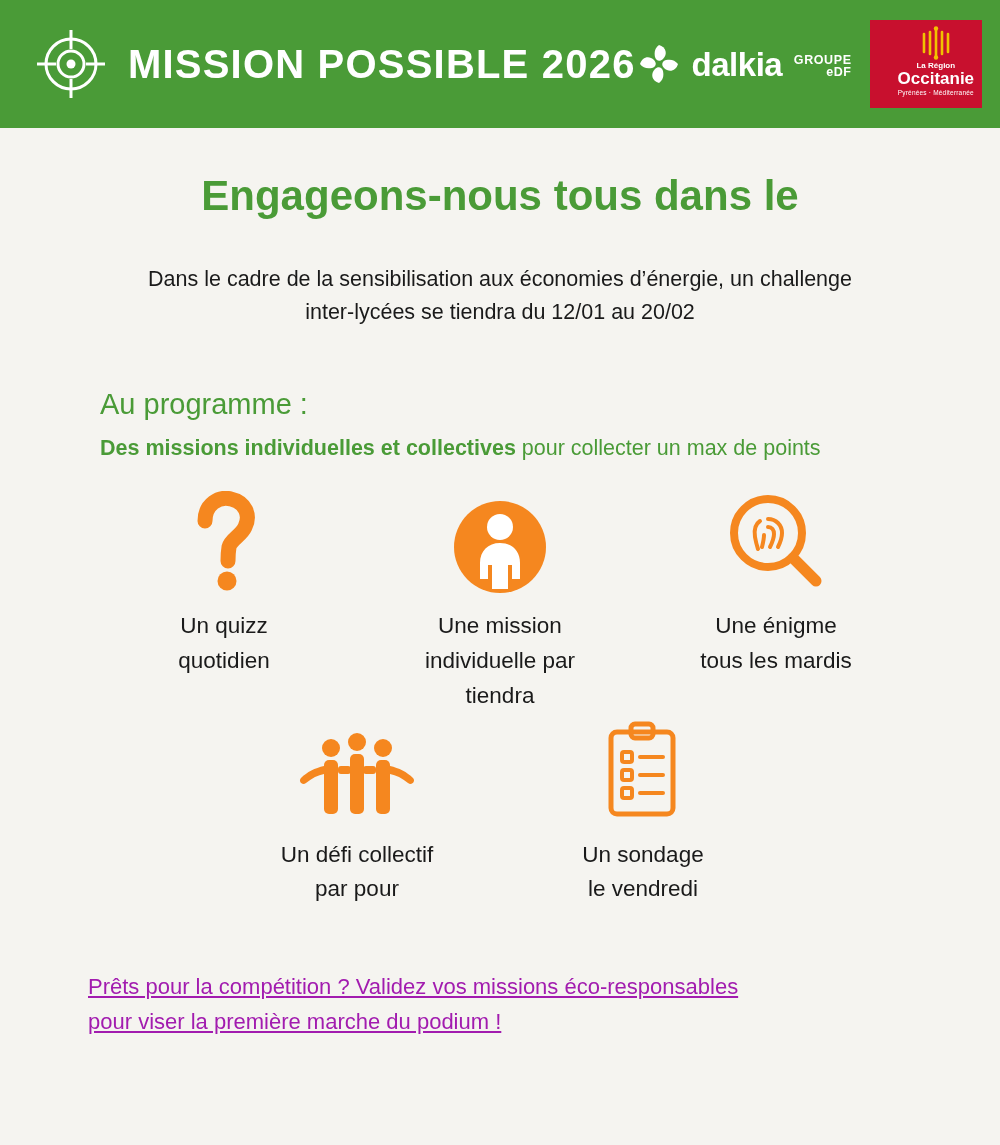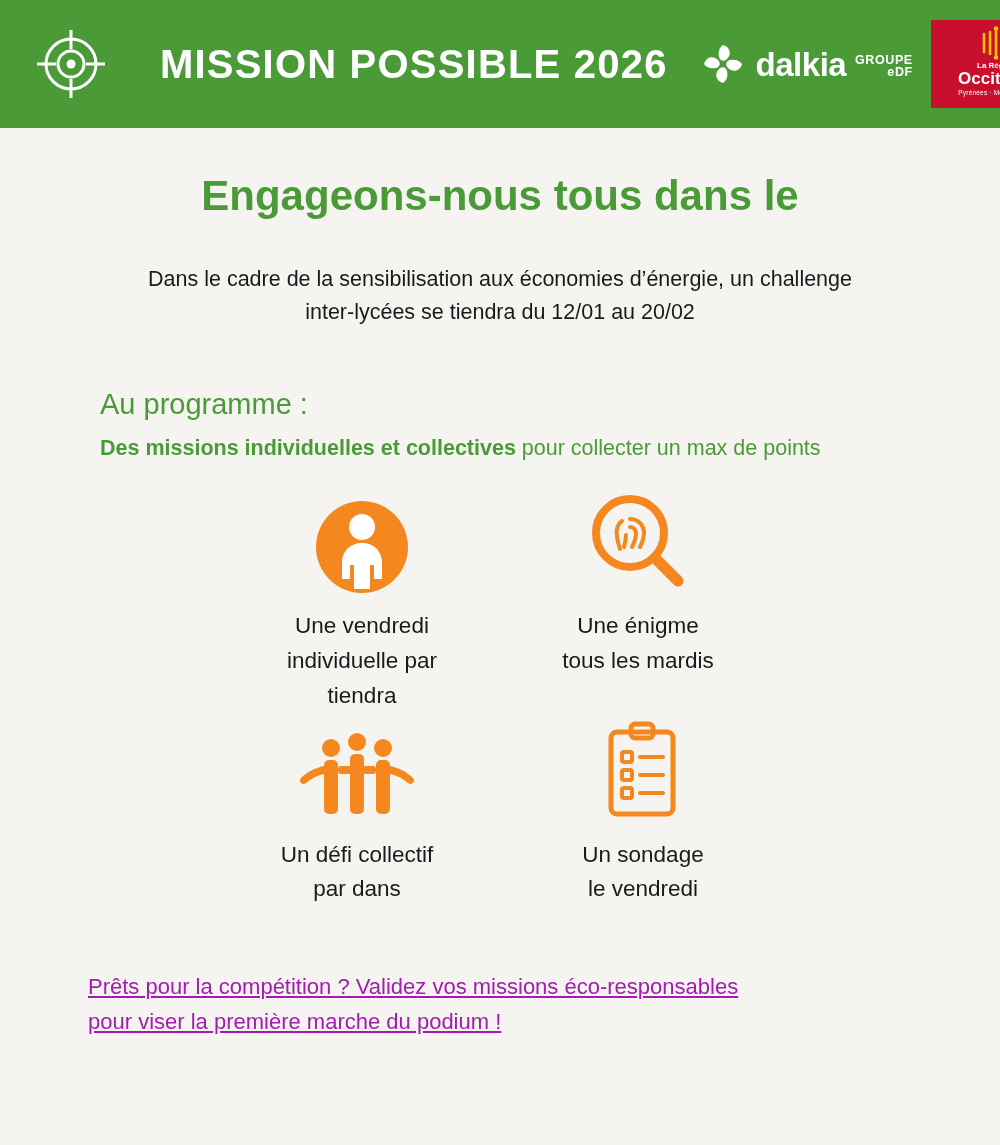--- a/index.html
+++ b/index.html
@@ -16,21 +16,20 @@
 
   
   .header {
     position: relative;
     width: 1000px;
     height: 128px;
     background: #4a9b37;
     display: flex;
     align-items: center;
     box-sizing: border-box;
-    gap: 32px;
   }
   .header-target {
     margin-left: 36px;
     width: 70px;
     height: 70px;
     flex: 0 0 auto;
   }
   .header-title {
     margin-left: 22px;
     color: #ffffff;
@@ -258,31 +257,43 @@
   </div>
 
   <div class="section-heading">Au programme :</div>
 
   <div class="section-sub">
     <b>Des missions individuelles et collectives</b><span> pour collecter un max de points</span>
   </div>
 
   <div class="icon-row row1">
 
+    <div class="icon-cell">
+      <div class="icon-art">
+        <svg viewBox="0 0 90 104" width="90" height="104" aria-hidden="true">
+          <path d="M26 30 C26 13 40 5 52 8 C66 11 72 24 66 36 C62 45 52 48 50 56 C49 62 49 66 49 70" fill="none" stroke="#f5871f" stroke-width="15" stroke-linecap="round"></path>
+          <circle cx="48" cy="90" r="9.5" fill="#f5871f"></circle>
+        </svg>
+      </div>
+      <div class="icon-caption">
+        <div>Un quizz</div>
+        <div>quotidien</div>
+      </div>
+    </div>
 
     <div class="icon-cell">
       <div class="icon-art">
         <svg viewBox="0 0 100 104" width="100" height="104" aria-hidden="true">
           <circle cx="50" cy="56" r="46" fill="#f5871f"></circle>
           <circle cx="50" cy="36" r="13" fill="#ffffff"></circle>
           <path d="M50 52 C62 52 70 60 70 72 L70 88 L62 88 L62 74 L58 74 L58 98 L42 98 L42 74 L38 74 L38 88 L30 88 L30 72 C30 60 38 52 50 52 Z" fill="#ffffff"></path>
         </svg>
       </div>
       <div class="icon-caption">
-        <div>Une vendredi</div>
+        <div>Une mission</div>
         <div>individuelle par</div>
         <div>tiendra</div>
       </div>
     </div>
 
     <div class="icon-cell">
       <div class="icon-art">
         <svg viewBox="0 0 104 104" width="104" height="104" aria-hidden="true">
           <circle cx="44" cy="42" r="34" fill="none" stroke="#f5871f" stroke-width="8"></circle>
           <g fill="none" stroke="#f5871f" stroke-width="4" stroke-linecap="round">
@@ -316,21 +327,21 @@
             <rect x="79" y="36" width="14" height="54" rx="5"></rect>
             <path d="M27 42 C18 44 10 48 4 54 C1 57 5 62 9 59 C15 54 21 51 27 50 Z"></path>
             <path d="M93 42 C102 44 110 48 116 54 C119 57 115 62 111 59 C105 54 99 51 93 50 Z"></path>
             <rect x="41" y="42" width="13" height="8" rx="3"></rect>
             <rect x="66" y="42" width="13" height="8" rx="3"></rect>
           </g>
         </svg>
       </div>
       <div class="icon-caption">
         <div>Un défi collectif</div>
-        <div>par dans</div>
+        <div>par pour</div>
       </div>
     </div>
 
     <div class="icon-cell">
       <div class="icon-art">
         <svg viewBox="0 0 92 104" width="92" height="104" aria-hidden="true">
           <rect x="14" y="12" width="62" height="82" rx="6" fill="none" stroke="#f5871f" stroke-width="5"></rect>
           <rect x="34" y="4" width="22" height="14" rx="4" fill="none" stroke="#f5871f" stroke-width="5"></rect>
           <g fill="none" stroke="#f5871f" stroke-width="4">
             <rect x="25" y="32" width="10" height="10" rx="2"></rect>

